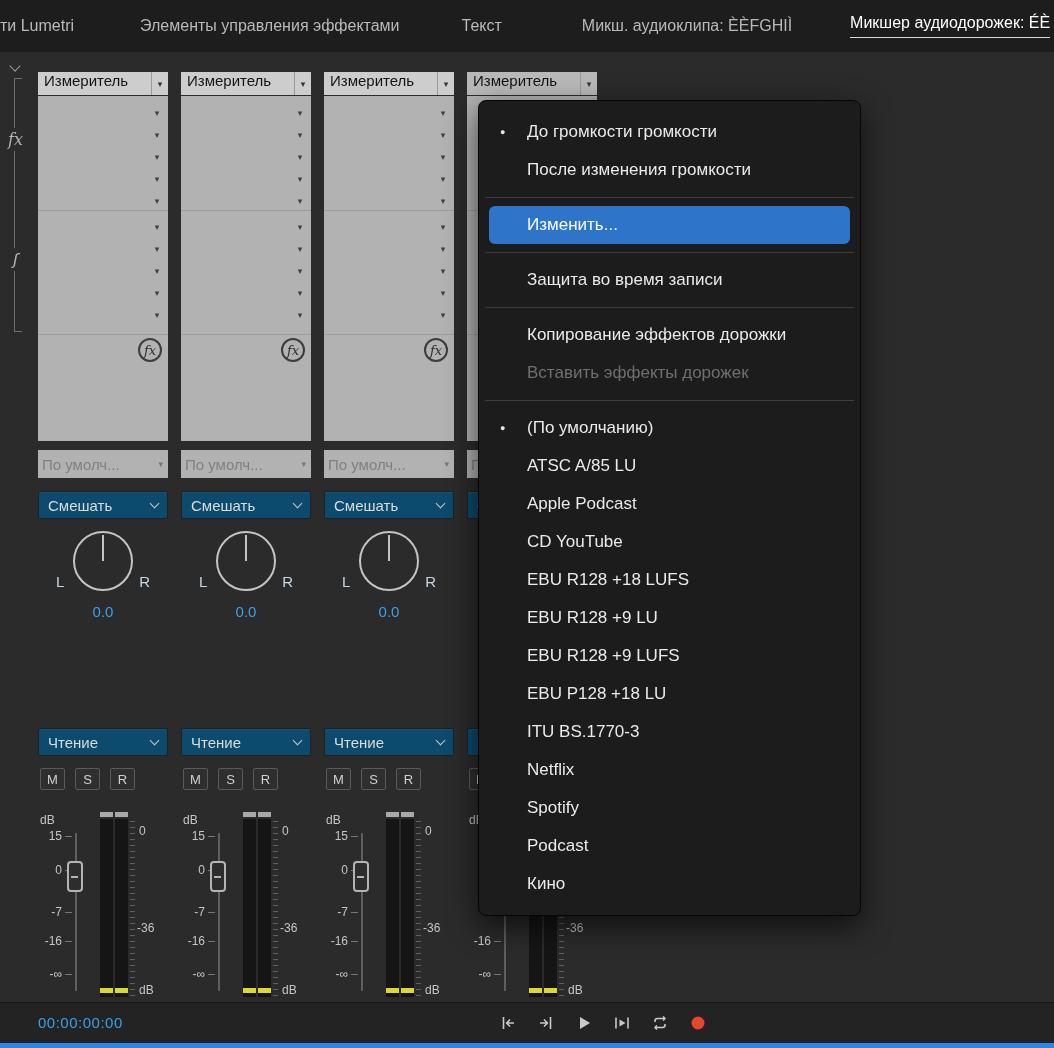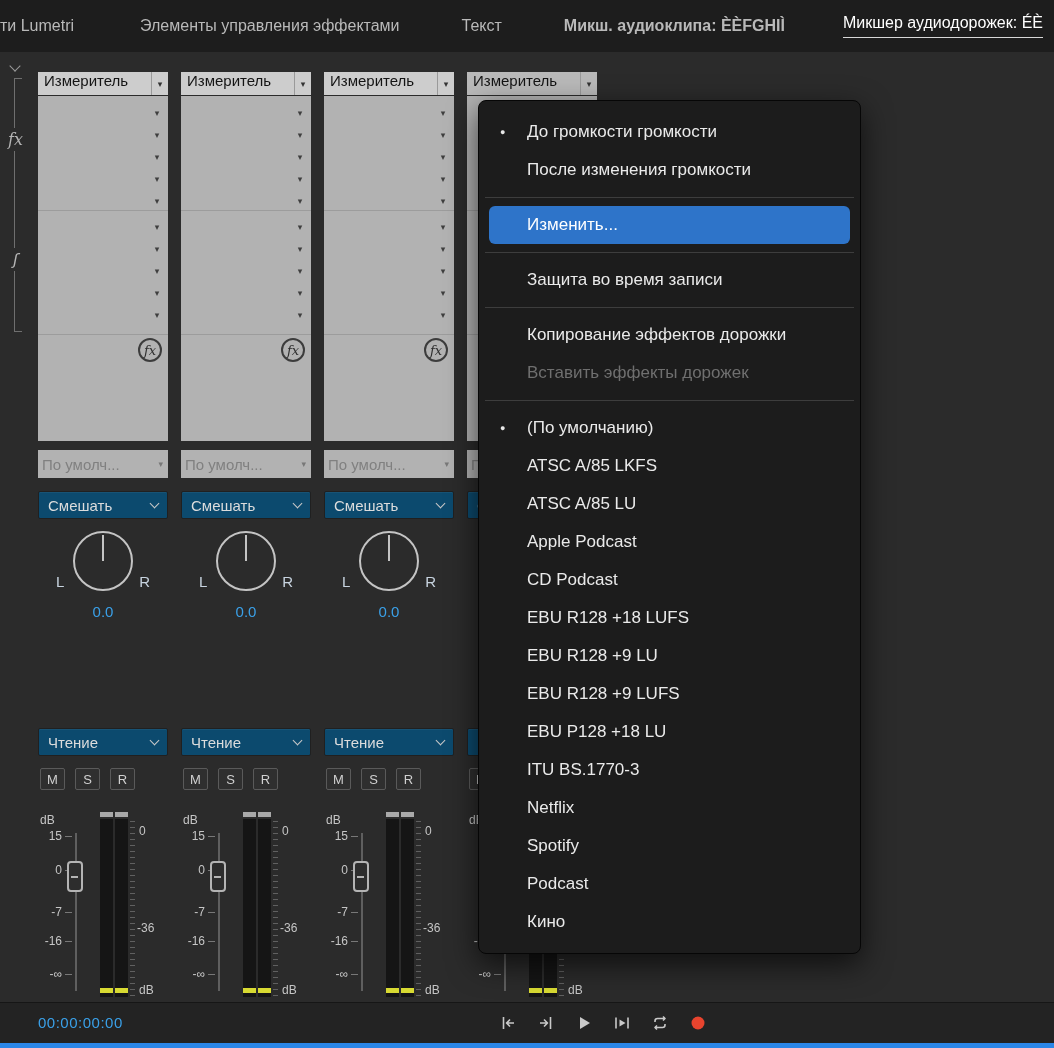--- a/index.html
+++ b/index.html
@@ -2,21 +2,21 @@
 <html><head>
 <meta charset="utf-8">
 <style>
   * { margin:0; padding:0; box-sizing:border-box; }
   body { font-family:"Liberation Sans", sans-serif; background:#111; }
   .app { position:relative; width:1054px; height:1048px; background:#2b2b2b; overflow:hidden; }
 
   
   .tabbar { position:absolute; top:0; left:0; right:0; height:52px; background:#1d1d1d; display:flex; align-items:center; overflow:hidden; }
   .tab { color:#b9b9b9; font-size:16px; white-space:nowrap; cursor:default; }
-  .tab1 { } .tab2 { margin-left:66px; } .tab3 { margin-left:62px; } .tab4 { margin-left:62px;font-weight:bold; } .tab5 { margin-left:58px; }
+  .tab1 { } .tab2 { margin-left:66px; } .tab3 { margin-left:62px; } .tab4 { margin-left:80px; } .tab5 { margin-left:58px; }
   .tab.active { color:#ffffff; padding-bottom:5px; border-bottom:1.5px solid #d8d8d8; }
 
   
   .left-rail { position:absolute; left:0; top:52px; width:36px; height:950px; }
   .rail-chevron { position:absolute; left:11px; top:10px; width:8px; height:8px; border-right:1.5px solid #9a9a9a; border-bottom:1.5px solid #9a9a9a; transform:rotate(45deg); }
   .rail-bracket { position:absolute; left:14px; top:26px; width:8px; height:254px; border-left:1px solid #6f6f6f; border-top:1px solid #6f6f6f; border-bottom:1px solid #6f6f6f; }
   .rail-fx { position:absolute; left:8px; top:76px; font-family:"DejaVu Serif", serif; font-style:italic; font-size:16px; color:#b5b5b5; background:#2b2b2b; padding:2px 0; }
   .rail-sends { position:absolute; left:13px; top:196px; font-family:"DejaVu Sans", sans-serif; font-style:italic; font-size:16px; color:#b5b5b5; background:#2b2b2b; padding:2px 0; }
 
   
@@ -427,24 +427,23 @@
     <div class="sep"></div>
     <div class="mi"><span>Защита во время записи</span></div>
     <div class="sep"></div>
     <div class="mi"><span>Копирование эффектов дорожки</span></div>
     <div class="mi disabled"><span>Вставить эффекты дорожек</span></div>
     <div class="sep"></div>
     <div class="mi">
       <span class="bullet">●</span>
       <span>(По умолчанию)</span>
     </div>
-    <div class="mi"><span>ATSC A/85 LKFS</span></div>
     <div class="mi"><span>ATSC A/85 LU</span></div>
     <div class="mi"><span>Apple Podcast</span></div>
-    <div class="mi"><span>CD Podcast</span></div>
+    <div class="mi"><span>CD YouTube</span></div>
     <div class="mi"><span>EBU R128 +18 LUFS</span></div>
     <div class="mi"><span>EBU R128 +9 LU</span></div>
     <div class="mi"><span>EBU R128 +9 LUFS</span></div>
     <div class="mi"><span>EBU P128 +18 LU</span></div>
     <div class="mi"><span>ITU BS.1770-3</span></div>
     <div class="mi"><span>Netflix</span></div>
     <div class="mi"><span>Spotify</span></div>
     <div class="mi"><span>Podcast</span></div>
     <div class="mi"><span>Кино</span></div>
   </div>

